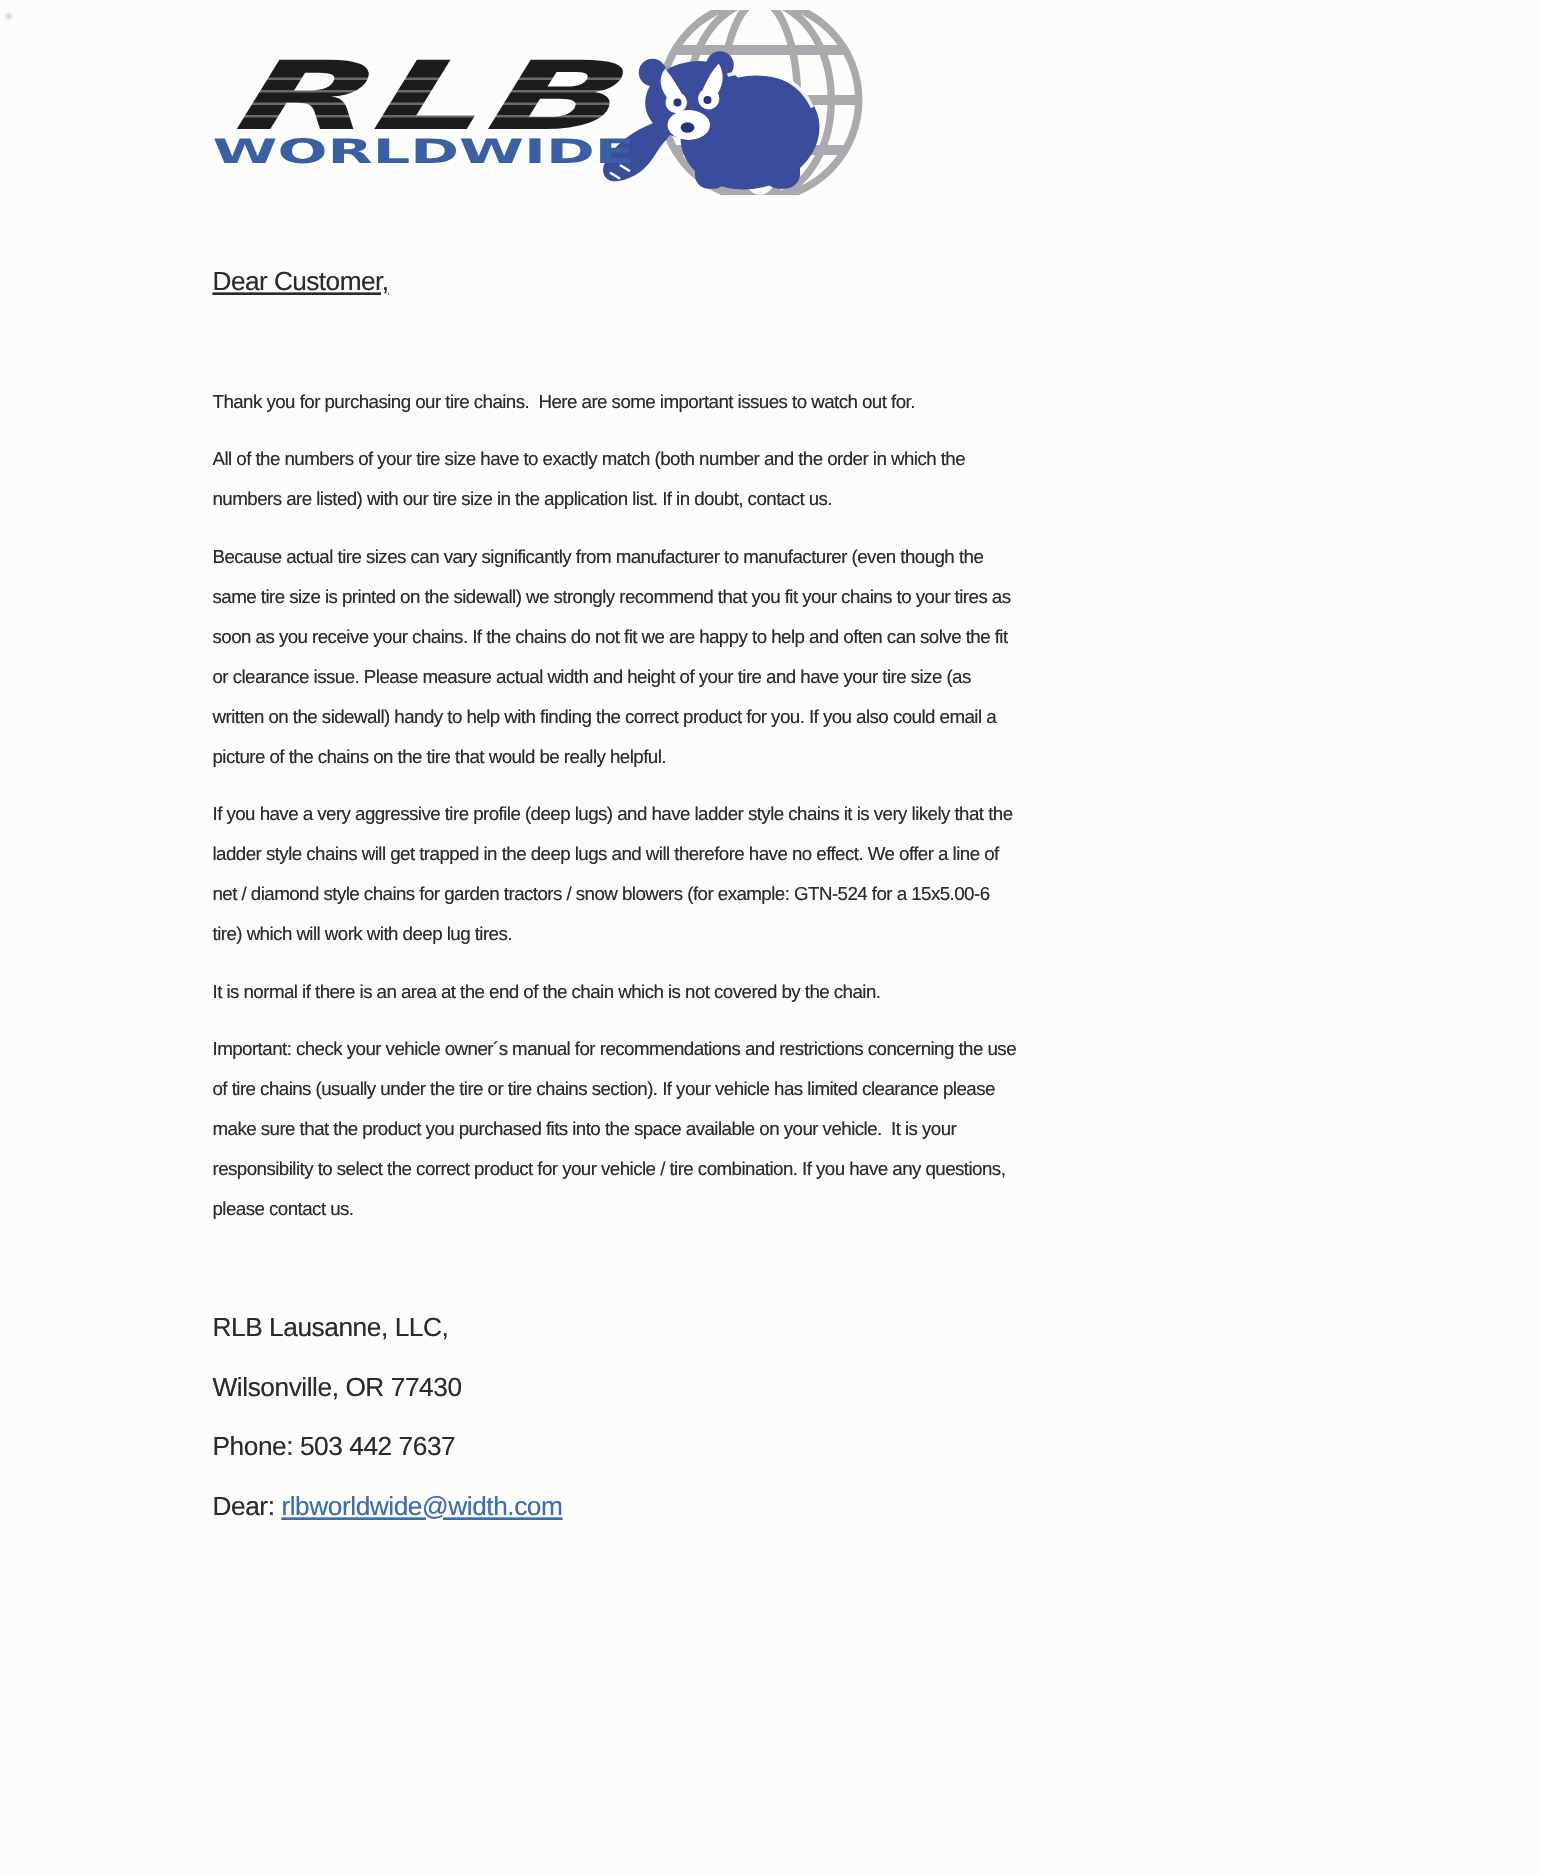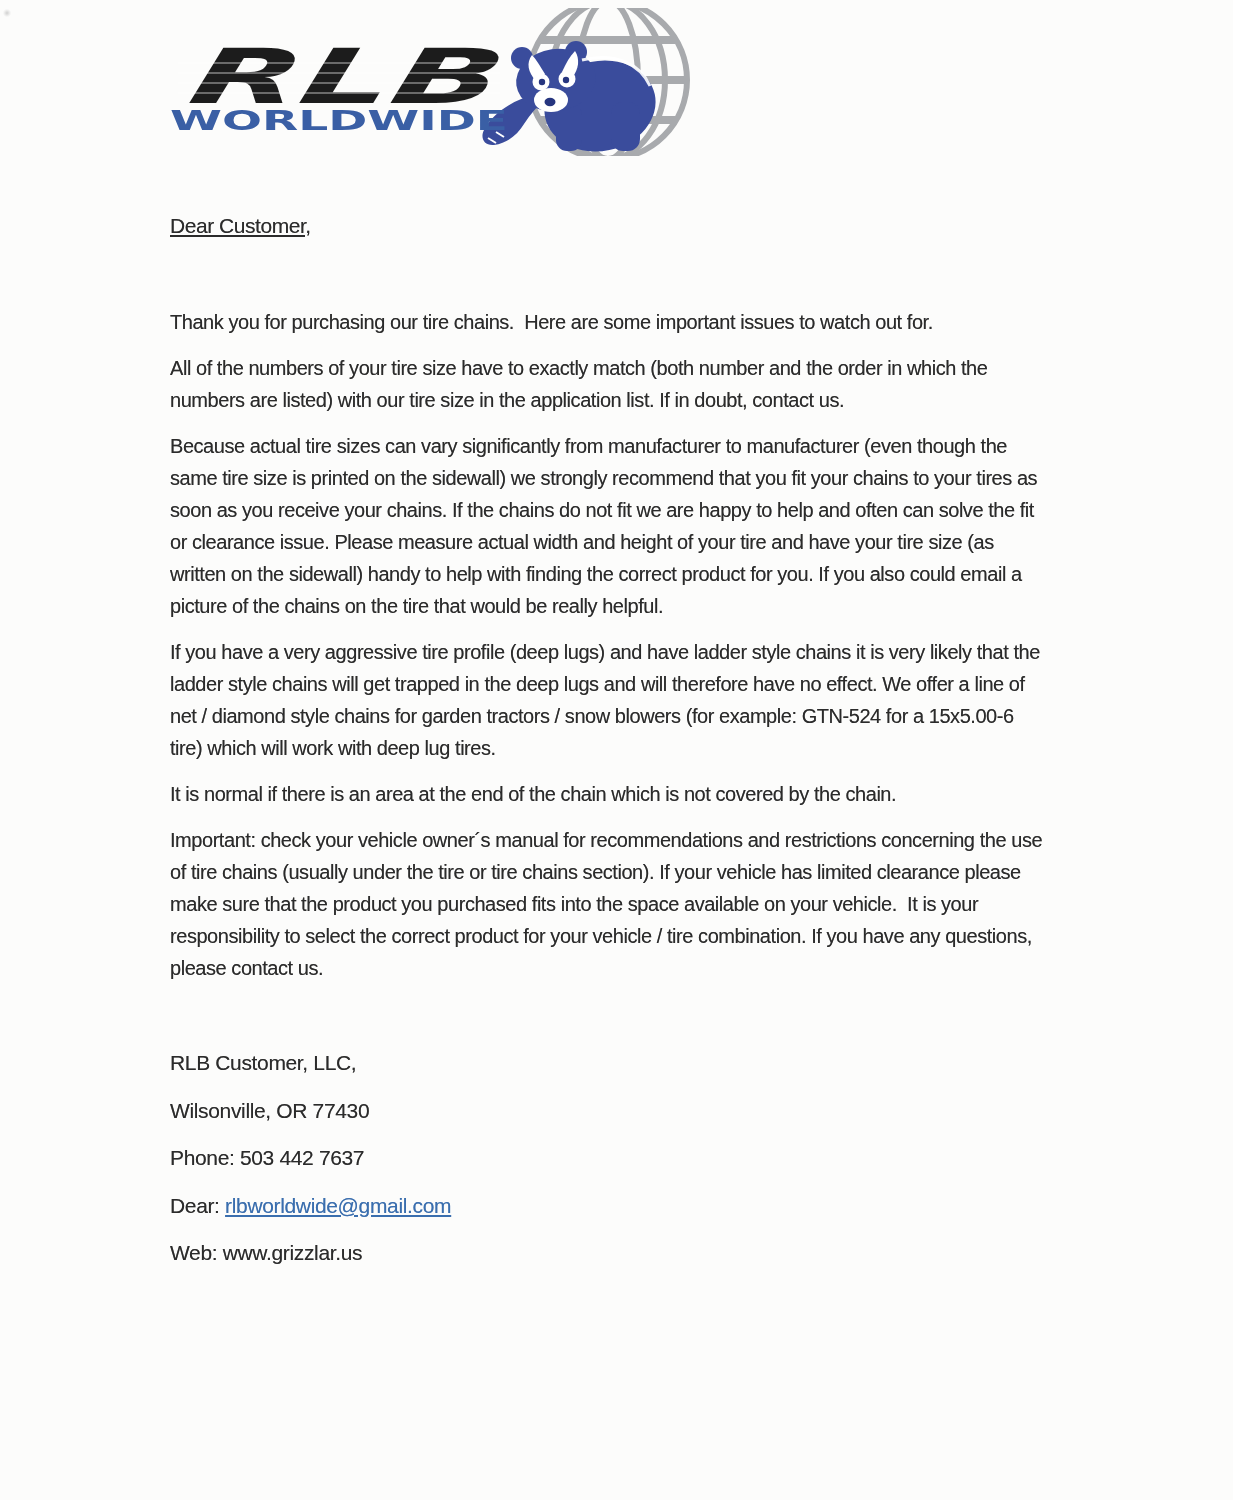--- a/index.html
+++ b/index.html
@@ -21,21 +21,21 @@
   .logo svg{display:block;}
   .salutation{
     position:absolute;left:170px;top:210px;margin:0;
     font-size:21px;line-height:32px;letter-spacing:-0.45px;
     text-shadow:0 0 0.5px rgba(50,50,50,.55);
     text-decoration:underline;
   }
   .letter-body{position:absolute;left:170px;top:306px;width:1060px;}
   .letter-body p{
     margin:0 0 14px 0;
-    font-size:20px;line-height:32px;letter-spacing:-0.45px;
+    font-size:15px;line-height:32px;letter-spacing:-0.45px;
     white-space:pre;
     text-shadow:0 0 0.5px rgba(50,50,50,.55);
   }
   .signature{position:absolute;left:170px;top:1047px;}
   .signature p{
     margin:0 0 15.5px 0;
     font-size:21px;line-height:32px;letter-spacing:-0.35px;
     text-shadow:0 0 0.5px rgba(50,50,50,.55);
   }
   .email-link{
@@ -129,21 +129,20 @@
 tire) which will work with deep lug tires.</p>
     <p>It is normal if there is an area at the end of the chain which is not covered by the chain.</p>
     <p>Important: check your vehicle owner´s manual for recommendations and restrictions concerning the use
 of tire chains (usually under the tire or tire chains section). If your vehicle has limited clearance please
 make sure that the product you purchased fits into the space available on your vehicle.  It is your
 responsibility to select the correct product for your vehicle / tire combination. If you have any questions,
 please contact us.</p>
   </div>
 
   <div class="signature">
-    <p>RLB Customer, LLC,</p>
+    <p>RLB Lausanne, LLC,</p>
     <p>Wilsonville, OR 77430</p>
     <p>Phone: 503 442 7637</p>
     <p><span>Dear:</span>
-      <a class="email-link">rlbworldwide@gmail.com</a></p>
-    <p>Web: www.grizzlar.us</p>
+      <a class="email-link">rlbworldwide@width.com</a></p>
   </div>
 
 </div>
 
 </body></html>

